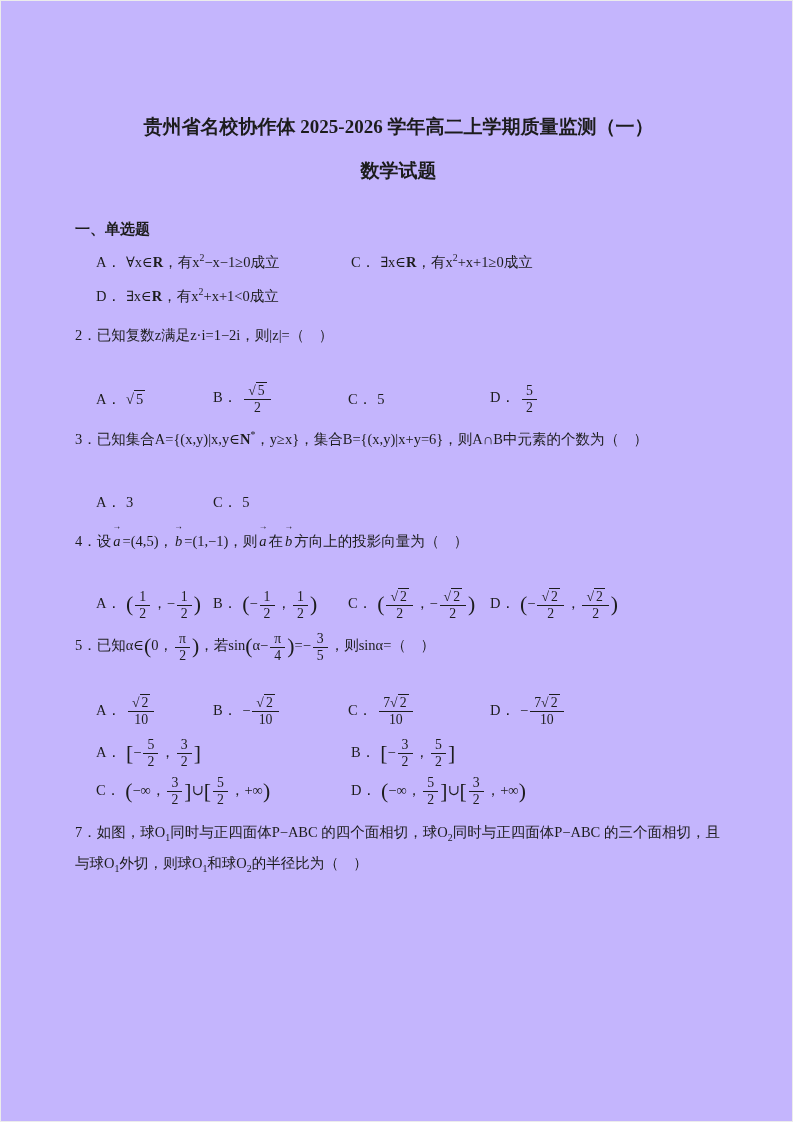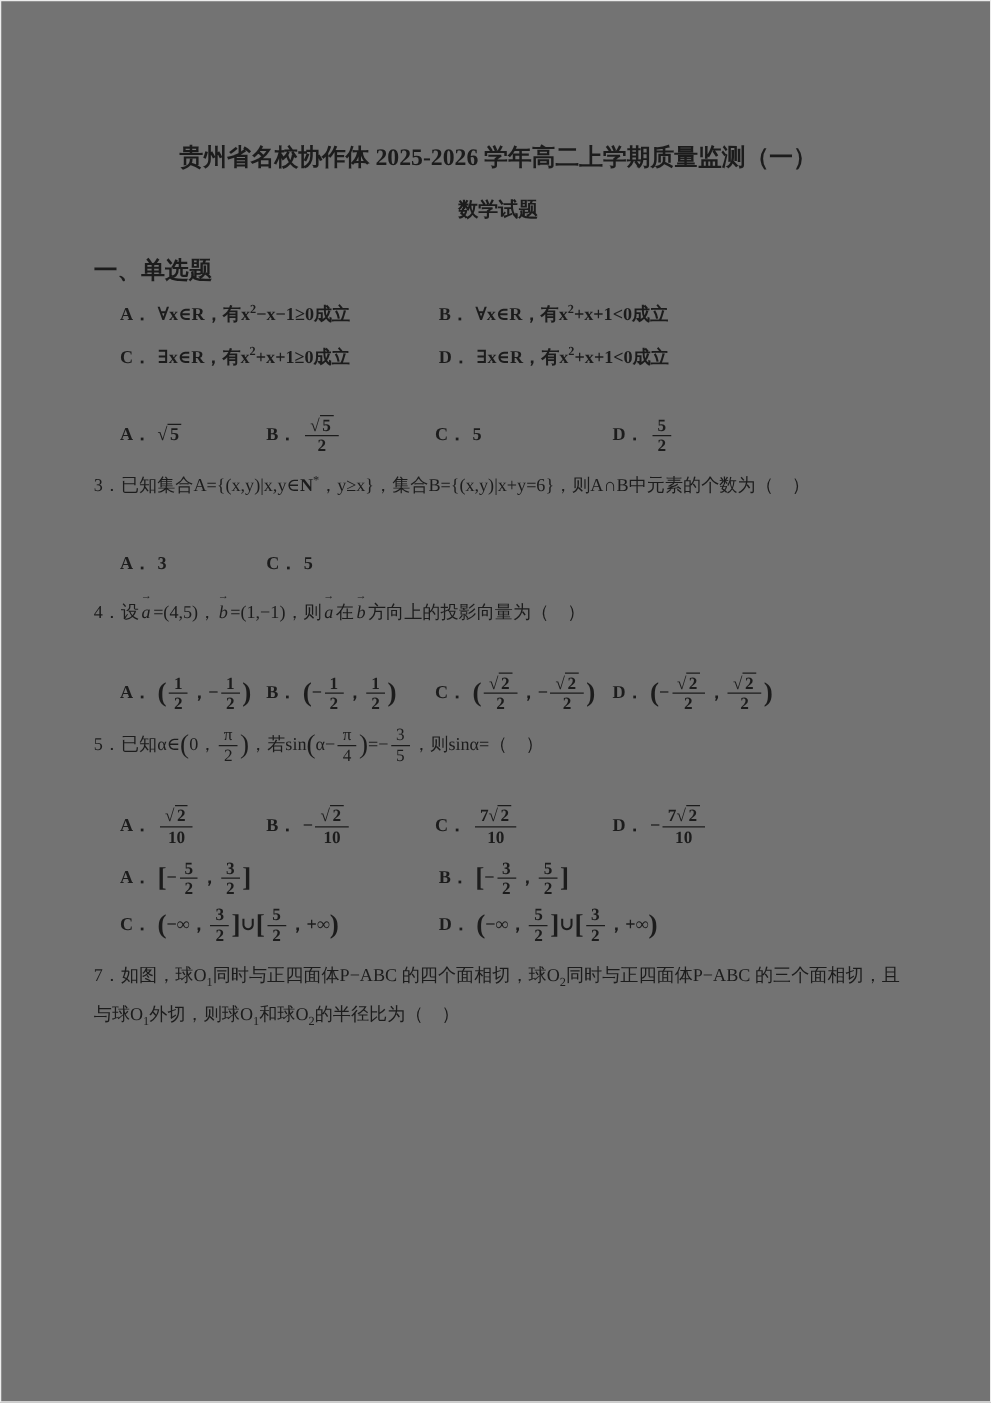--- a/index.html
+++ b/index.html
@@ -1,33 +1,33 @@
 <!DOCTYPE html>
 <html><head>
 <meta charset="utf-8">
 <style>
   * { margin:0; padding:0; box-sizing:border-box; }
   html,body { background:#ffffff; }
   .page {
-    width:793px; height:1122px; margin:0 auto; background:#737373;
+    width:793px; height:1122px; margin:0 auto; background:#c4b5fd;
     font-family:"Liberation Serif","DejaVu Serif",serif;
     color:#1c1c1c; font-size:14.5px;
     padding:112px 70px 40px 74px;
     border:1px solid #ececec;
     overflow:hidden;
   }
   .doc-title { text-align:center; font-size:19px; font-weight:bold; line-height:1.45; }
-  .doc-subtitle { text-align:center; font-size:16px; font-weight:bold; margin-top:17px; }
-  .section-heading { font-size:19px; font-weight:bold; margin-top:24px; }
+  .doc-subtitle { text-align:center; font-size:19px; font-weight:bold; margin-top:17px; }
+  .section-heading { font-size:15px; font-weight:bold; margin-top:36px; }
   .question { margin-top:9px; }
   .stem { line-height:2.15; }
   .options { display:grid; padding-left:21px; margin:3px 0 5px; row-gap:5px; align-items:center; }
   .grid-4 { grid-template-columns:117px 135px 142px 1fr;margin-top:32px; }
   .grid-2 { grid-template-columns:255px 1fr; }
-  .option { line-height:2; white-space:nowrap;font-weight:bold; }
+  .option { line-height:2; white-space:nowrap; }
   .opt-label { margin-right:5px; }
   
   sup { font-size:0.68em; }
   sub { font-size:0.68em; }
   .frac { display:inline-flex; flex-direction:column; align-items:center;
           vertical-align:middle; line-height:1.15; font-size:0.95em; margin:0 2px; text-align:center; }
   .frac .num { display:block; padding:0 4px; border-bottom:1px solid currentColor; }
   .frac .den { display:block; padding:0 4px; }
   .sqrt { white-space:nowrap; }
   .sqrt .rad { border-top:1px solid currentColor; padding:0 2px; }
@@ -42,27 +42,27 @@
 <div class="page">
 
   <h1 class="doc-title">贵州省名校协作体 2025-2026 学年高二上学期质量监测（一）</h1>
   <h2 class="doc-subtitle">数学试题</h2>
 
   <div class="section-heading">一、单选题</div>
 
   <div class="question">
     <div class="options grid-2">
       <div class="option"><span class="opt-label">A．</span><span class="opt-body">∀x∈<b>R</b>，有x<sup>2</sup>−x−1≥0成立</span></div>
-      <div class="option"><span class="opt-label">B．</span><span class="opt-body">∀x∈<b>R</b>，有x<sup>2</sup>+x+1&lt;0成立</span></div>
       <div class="option"><span class="opt-label">C．</span><span class="opt-body">∃x∈<b>R</b>，有x<sup>2</sup>+x+1≥0成立</span></div>
       <div class="option"><span class="opt-label">D．</span><span class="opt-body">∃x∈<b>R</b>，有x<sup>2</sup>+x+1&lt;0成立</span></div>
     </div>
   </div>
 
   <div class="question">
+    <p class="stem">2．已知复数z满足z·i=1−2i，则|z|=（　）</p>
     <div class="options grid-4">
       <div class="option"><span class="opt-label">A．</span><span class="opt-body"><span class="sqrt">√<span class="rad">5</span></span></span></div>
       <div class="option"><span class="opt-label">B．</span><span class="opt-body"><span class="frac">
               <span class="num"><span class="sqrt">√<span class="rad">5</span></span></span>
               <span class="den">2</span>
             </span></span></div>
       <div class="option"><span class="opt-label">C．</span><span class="opt-body">5</span></div>
       <div class="option"><span class="opt-label">D．</span><span class="opt-body"><span class="frac">
               <span class="num">5</span>
               <span class="den">2</span>

